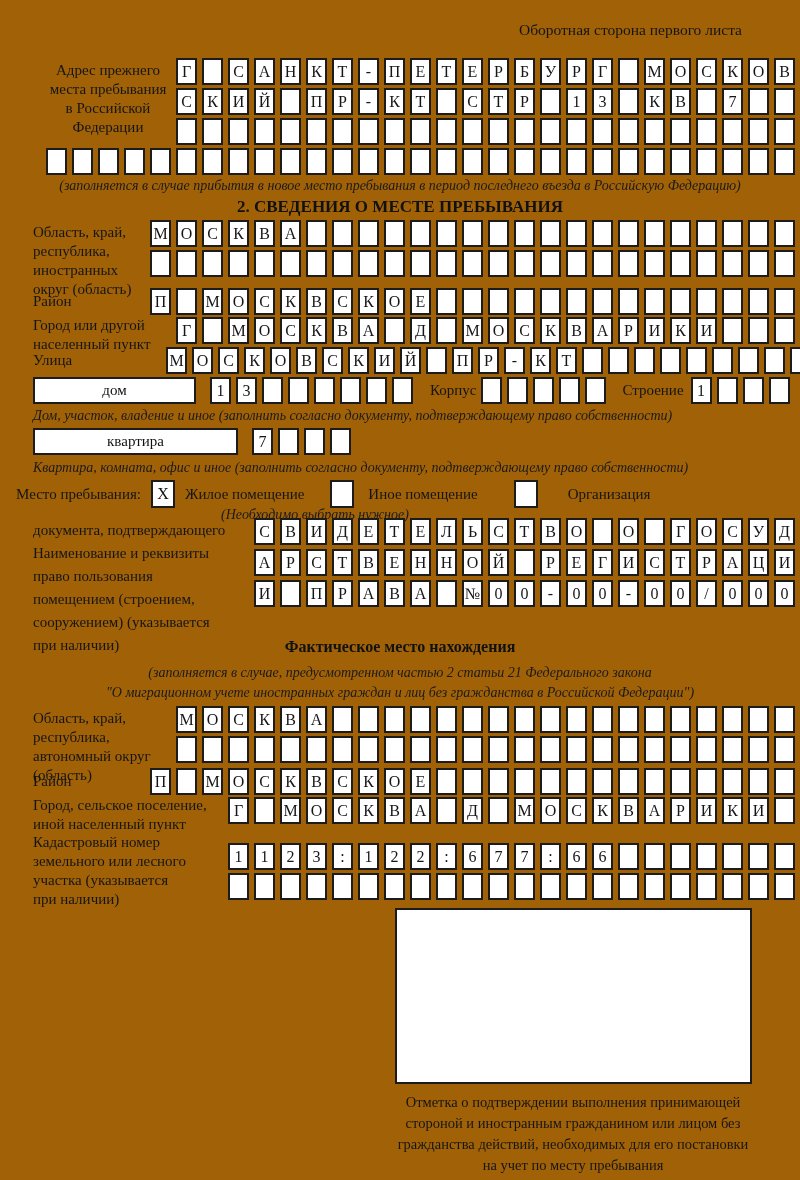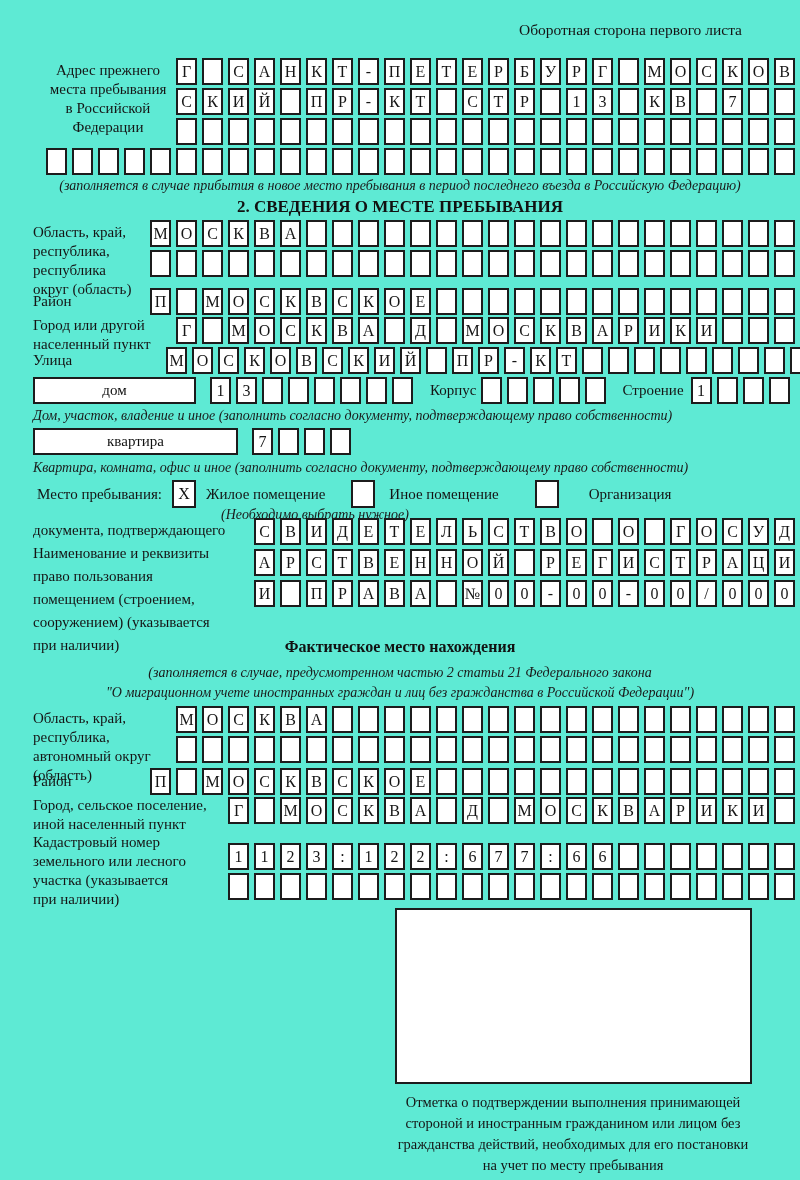--- a/index.html
+++ b/index.html
@@ -1,19 +1,19 @@
 <!DOCTYPE html>
 <html><head>
 <meta charset="utf-8">
 <style>
   html,body{margin:0;padding:0;background:#ffffff;}
   #page{
     position:relative;
     width:800px;height:1180px;
-    background:#5eead4;
+    background:#a16207;
     font-family:"Liberation Serif","DejaVu Serif",serif;
     color:#111;
     overflow:hidden;
   }
   .abs{position:absolute;}
   .lbl{font-size:15px;line-height:19px;color:#151515;}
   .note{font-size:14px;color:#1a1a1a;font-style:italic;}
   .title{font-size:17px;font-weight:bold;text-align:center;width:100%;}
   .cellrow{display:flex;gap:5px;width:fit-content;}
   .rowwrap{display:flex;justify-content:flex-end;padding-right:5px;width:795px;margin-bottom:3px;}
@@ -173,21 +173,21 @@
     </div>
     <div class="note center" style="width:800px;margin-top:2px;">(заполняется в случае прибытия в новое место пребывания в период последнего въезда в Российскую Федерацию)</div>
   </div>
 
   <div class="abs title" style="top:197px;">2. СВЕДЕНИЯ О МЕСТЕ ПРЕБЫВАНИЯ</div>
 
   <div class="abs" style="top:220px;left:0;width:800px;">
     <div class="abs lbl" style="left:33px;top:3px;width:130px;">
         <div>Область, край,</div>
         <div>республика,</div>
-        <div>республика</div>
+        <div>иностранных</div>
         <div>округ (область)</div>
       </div>
     <div class="rowwrap">
       <div class="cellrow">
           <div class="cell">М</div>
           <div class="cell">О</div>
           <div class="cell">С</div>
           <div class="cell">К</div>
           <div class="cell">В</div>
           <div class="cell">А</div>
@@ -382,21 +382,21 @@
     </div>
     <div class="cellrow" style="margin-left:14px;">
         <div class="cell">7</div>
         <div class="cell"></div>
         <div class="cell"></div>
         <div class="cell"></div>
       </div>
   </div>
   <div class="abs note" style="top:460px;left:33px;">Квартира, комната, офис и иное (заполнить согласно документу, подтверждающему право собственности)</div>
 
-  <div class="abs inlinerow" style="top:480px;left:37px;align-items:center;">
+  <div class="abs inlinerow" style="top:480px;left:16px;align-items:center;">
     <div class="lbl">Место пребывания:</div>
     <div class="chkbox" style="margin-left:10px;">
       <span>X</span>
     </div>
     <div class="lbl" style="margin-left:10px;">Жилое помещение</div>
     <div class="chkbox" style="margin-left:26px;">
       <span></span>
     </div>
     <div class="lbl" style="margin-left:14px;">Иное помещение</div>
     <div class="chkbox" style="margin-left:36px;">

